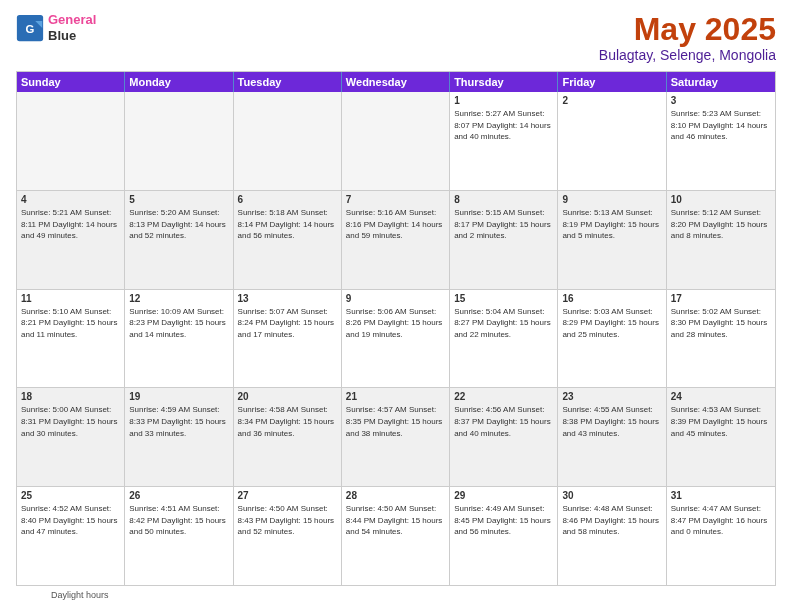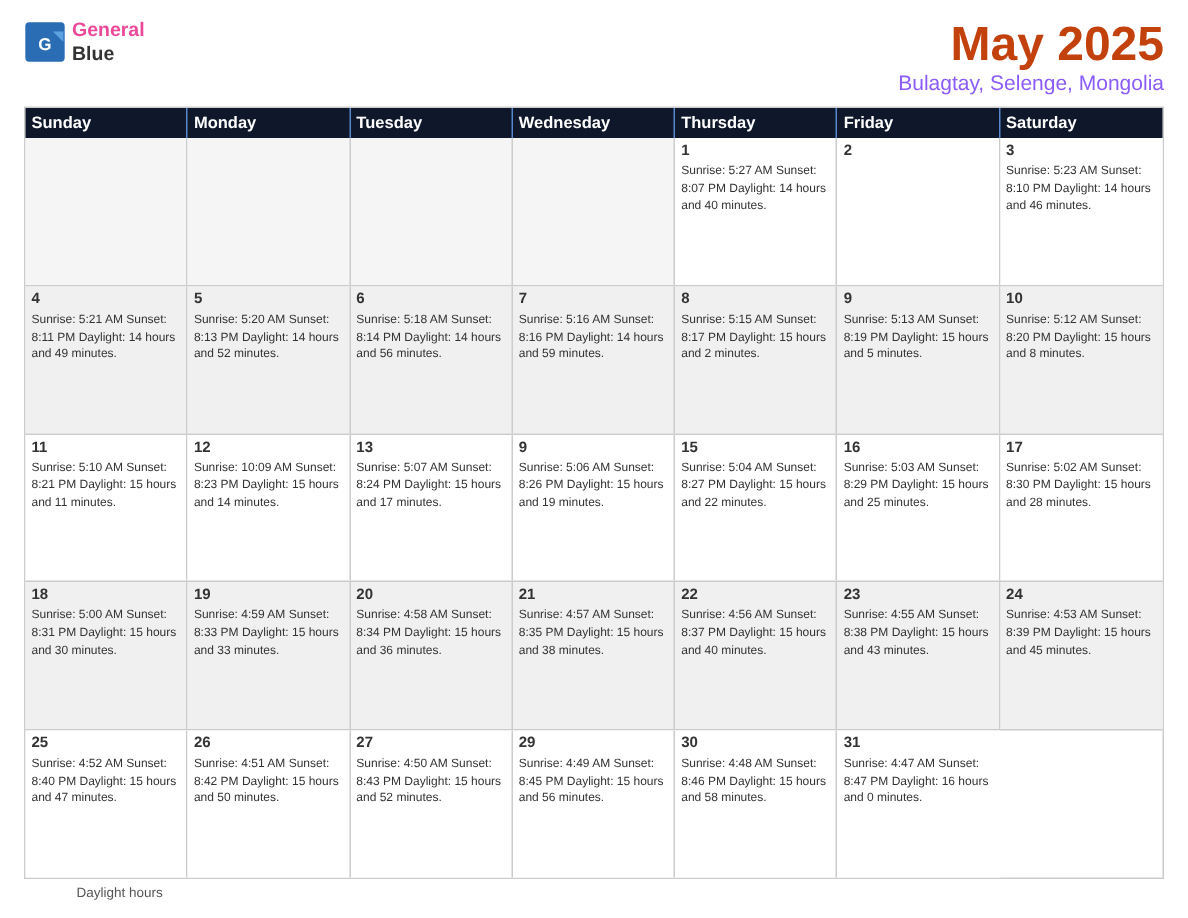--- a/index.html
+++ b/index.html
@@ -45,32 +45,32 @@
       text-align: right;
     }
     .month-title {
       font-size: 32px;
       font-weight: bold;
       color: #c2410c;
       line-height: 1.1;
     }
     .subtitle {
       font-size: 14px;
-      color: #8b5cf6;
+      color: #4c1d95;
     }
     .calendar {
       flex: 1;
       display: flex;
       flex-direction: column;
       border: 1px solid #ccc;
     }
     .cal-header {
       display: grid;
       grid-template-columns: repeat(7, 1fr);
-      background: #0f172a;
+      background: #6d28d9;
     }
     .cal-header-cell {
       color: white;
       font-size: 11px;
       font-weight: bold;
       padding: 4px 4px;
       text-align: left;
       border-right: 1px solid #5588cc;
     }
     .cal-header-cell:last-child { border-right: none; }
@@ -342,20 +342,27 @@
 and 50 minutes.</div>
           </div>
           <div class="cal-cell">
             <span class="day-num">27</span>
             <div class="cell-info">Sunrise: 4:50 AM
 Sunset: 8:43 PM
 Daylight: 15 hours
 and 52 minutes.</div>
           </div>
           <div class="cal-cell">
+            <span class="day-num">28</span>
+            <div class="cell-info">Sunrise: 4:50 AM
+Sunset: 8:44 PM
+Daylight: 15 hours
+and 54 minutes.</div>
+          </div>
+          <div class="cal-cell">
             <span class="day-num">29</span>
             <div class="cell-info">Sunrise: 4:49 AM
 Sunset: 8:45 PM
 Daylight: 15 hours
 and 56 minutes.</div>
           </div>
           <div class="cal-cell">
             <span class="day-num">30</span>
             <div class="cell-info">Sunrise: 4:48 AM
 Sunset: 8:46 PM

